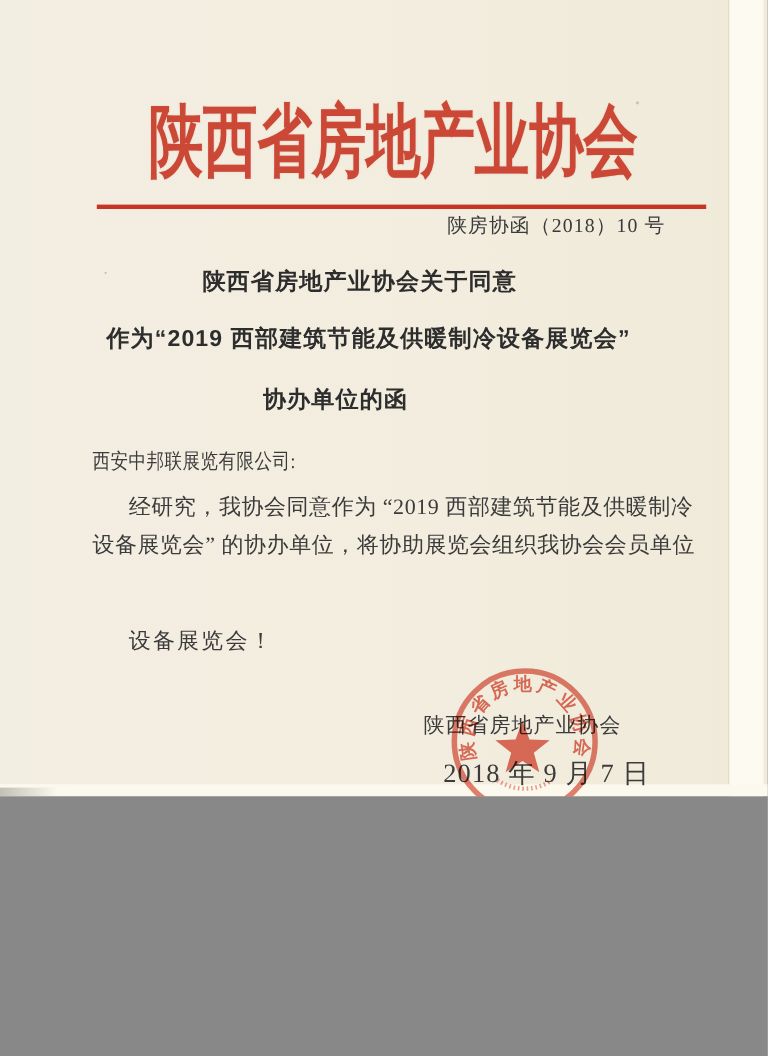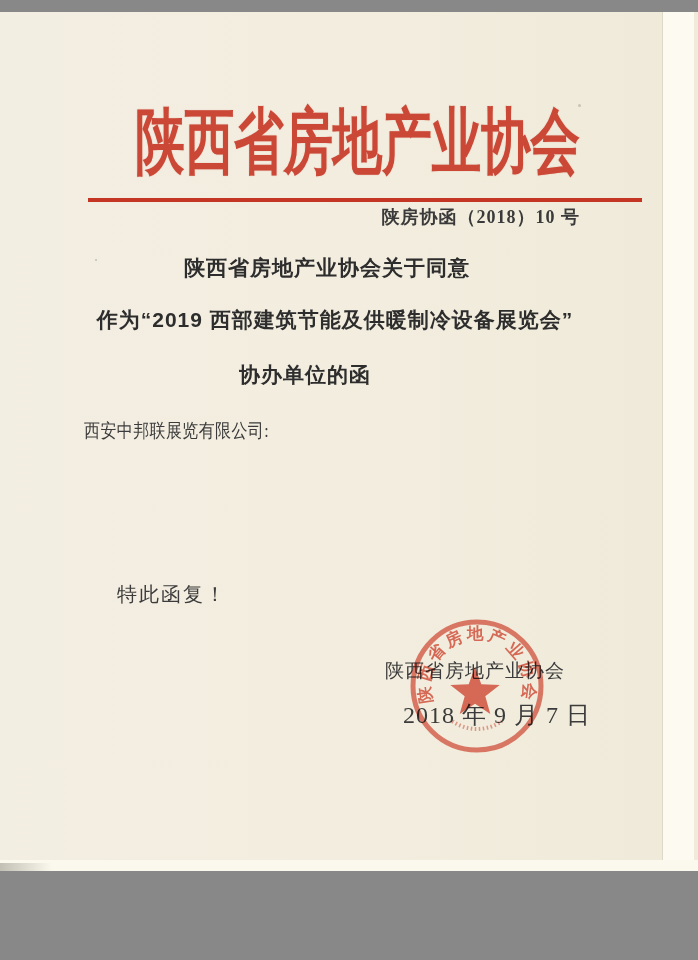--- a/index.html
+++ b/index.html
@@ -1,17 +1,17 @@
 <!DOCTYPE html>
 <html><head>
 <meta charset="utf-8">
 <style>
   html,body{margin:0;padding:0;background:#888;}
   .page{
-    position:relative;width:698px;height:859px;margin:12px auto;overflow:hidden;
+    position:relative;width:698px;height:724px;margin:0 auto;overflow:hidden;
     background:linear-gradient(90deg,#f3eee2 0%,#f2edde 55%,#efead9 94%);
     font-family:"Liberation Serif","DejaVu Serif",serif;color:#333;
   }
   
   .edge-right{position:absolute;top:0;right:4px;width:31px;height:100%;
     background:#fcfaf1;box-shadow:-1px 0 0 rgba(190,185,165,.35);}
   .edge-bottom{position:absolute;left:0;bottom:0;width:100%;height:11px;background:#fbf9ee;}
   .corner-smudge{position:absolute;left:0;bottom:0;width:52px;height:8px;
     background:linear-gradient(90deg,rgba(148,146,133,.55),rgba(148,146,133,0));}
   .speck{position:absolute;background:#56544a;border-radius:50%;}
@@ -20,21 +20,21 @@
   .speck.s3{left:95px;top:247px;width:2px;height:2px;opacity:.3;}
 
   
   .org-name{
     position:absolute;top:95px;left:0;right:0;padding-left:18px;text-align:center;
     font-weight:bold;font-size:52px;line-height:52px;color:#cb4736;
     transform:scale(.95,1.38);transform-origin:50% 0;letter-spacing:0;
     text-shadow:0 0 1px rgba(203,71,54,.4);white-space:nowrap;
   }
   .red-rule{position:absolute;top:186px;left:88px;width:554px;height:4px;background:#c53524;}
-  .doc-number{position:absolute;top:193px;right:118px;font-size:18px;color:#3a3a3a;letter-spacing:1px;font-weight:bold;}
+  .doc-number{position:absolute;top:193px;right:93px;font-size:18px;color:#3a3a3a;letter-spacing:1px;}
 
   
   .title-line{position:absolute;left:0;right:0;text-align:center;white-space:nowrap;
     font-family:"Liberation Sans","DejaVu Sans",sans-serif;font-weight:700;
     font-size:21px;color:#2d2d2d;letter-spacing:1px;}
   .title-1{top:242px;transform:translateX(-22px);}
   .title-2{top:294px;transform:translateX(-14px);}
   .title-3{top:349px;transform:translateX(-44px);}
 
   
@@ -75,23 +75,25 @@
   <div class="red-rule"></div>
   <div class="doc-number">陕房协函（2018）10 号</div>
 
   <div class="title-line title-1">陕西省房地产业协会关于同意</div>
   <div class="title-line title-2">作为“2019 西部建筑节能及供暖制冷设备展览会”</div>
   <div class="title-line title-3">协办单位的函</div>
 
   <div class="addressee">西安中邦联展览有限公司:</div>
 
   <div class="paragraph">
+    <div class="pline indent">经研究，我协会同意作为 “2019 西部建筑节能及供暖制冷</div>
+    <div class="pline">设备展览会” 的协办单位，将协助展览会组织我协会会员单位</div>
   </div>
 
-  <div class="closing">特此函复！</div>
+  <div class="closing">设备展览会！</div>
 
   <div class="sig-org">陕西省房地产业协会</div>
   <div class="sig-date">2018 年 9 月 7 日</div>
 
   <svg class="seal" viewBox="0 0 160 160" width="160" height="160">
     <circle cx="80" cy="80" r="64" fill="none" stroke="#dc5240" stroke-width="5" opacity="0.9"></circle>
     <path id="sealArc" fill="none" d="M 35.8 96.1 A 47 47 0 1 1 124.2 96.1"></path>
     <text font-size="16.5" fill="#dc5240" letter-spacing="3.5">
       <textPath href="#sealArc" startOffset="50%" text-anchor="middle">陕西省房地产业协会</textPath>
     </text>

